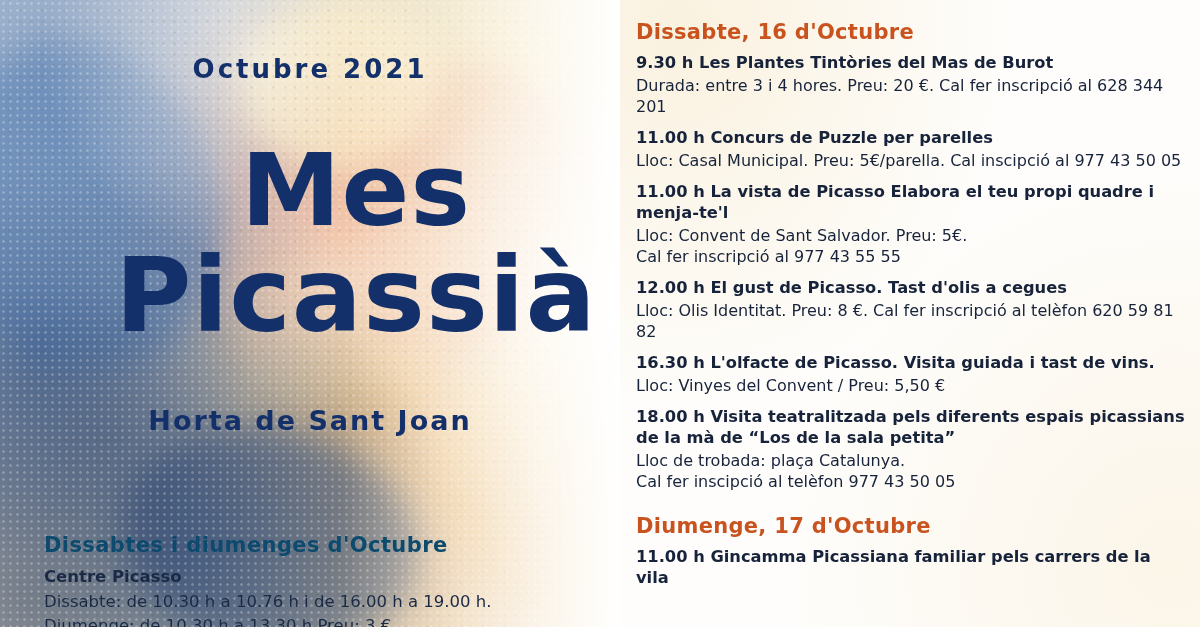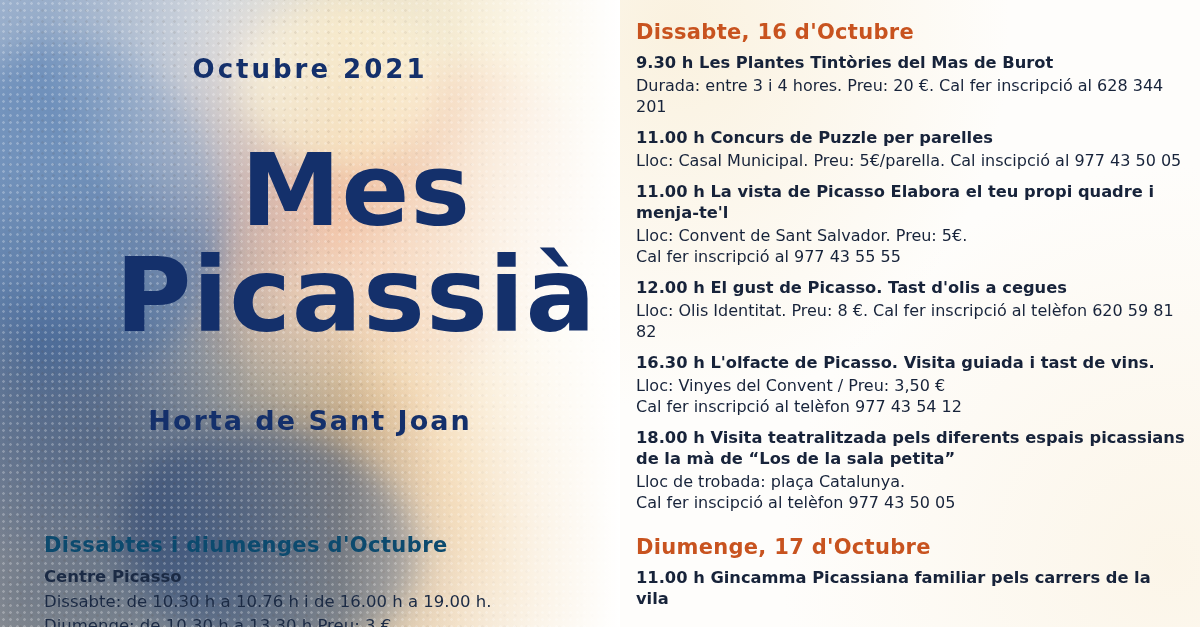--- a/index.html
+++ b/index.html
@@ -269,22 +269,21 @@
         <p class="event-detail">Cal fer inscripció al 977 43 55 55</p>
       </div>
 
       <div class="event">
         <p class="event-title">12.00 h El gust de Picasso. Tast d'olis a cegues</p>
         <p class="event-detail">Lloc: Olis Identitat. Preu: 8 €. Cal fer inscripció al telèfon 620 59 81 82</p>
       </div>
 
       <div class="event">
         <p class="event-title">16.30 h L'olfacte de Picasso. Visita guiada i tast de vins.</p>
-        <p class="event-detail">Lloc: Vinyes del Convent / Preu: 3,50 €</p>
-        <p class="event-detail">Cal fer inscripció al telèfon 977 43 54 12</p>
+        <p class="event-detail">Lloc: Vinyes del Convent / Preu: 5,50 €</p>
       </div>
 
       <div class="event">
         <p class="event-title">18.00 h Visita teatralitzada pels diferents espais picassians de la mà de “Los de la sala petita”</p>
         <p class="event-detail">Lloc de trobada: plaça Catalunya.</p>
         <p class="event-detail">Cal fer inscipció al telèfon 977 43 50 05</p>
       </div>
     </div>
 
     <div class="day-group">

